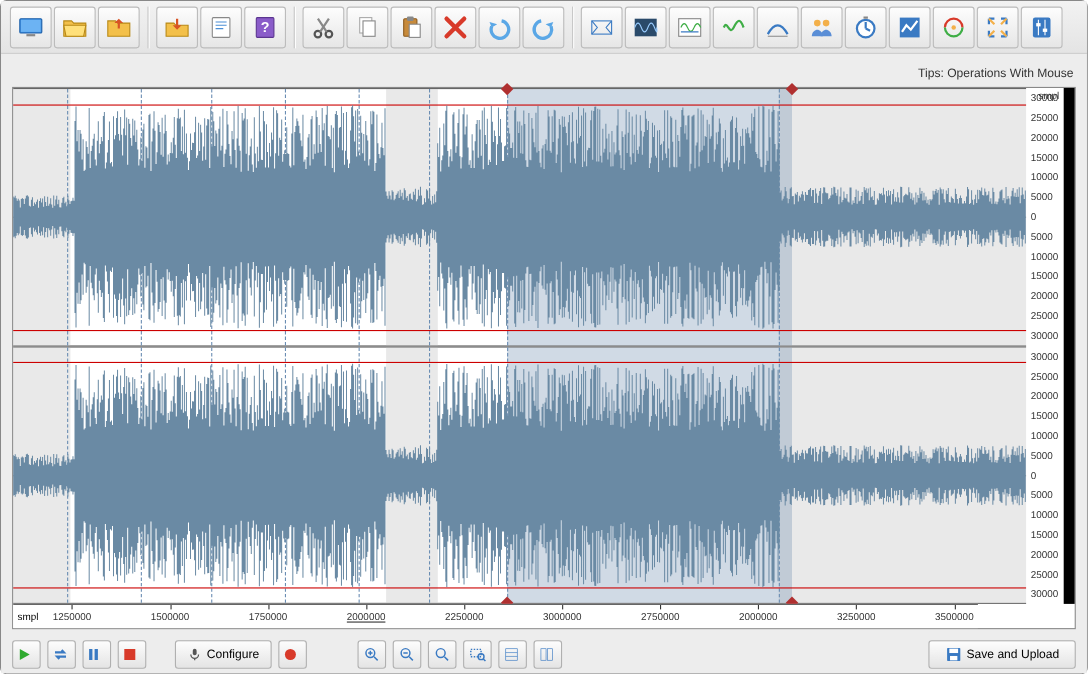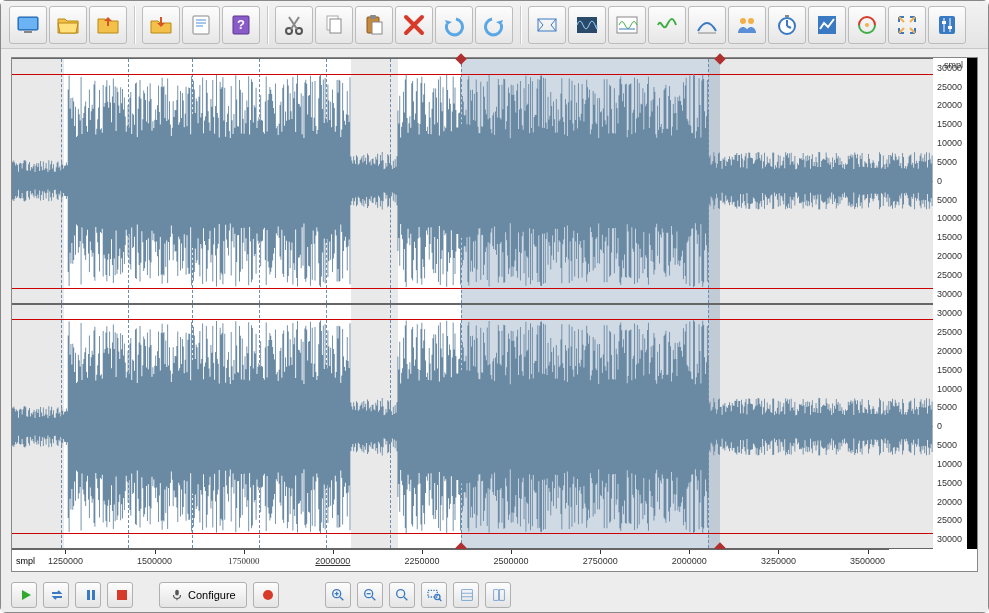--- a/index.html
+++ b/index.html
@@ -54,21 +54,21 @@
 .channel svg.wave { position: absolute; left: 0; top: 0; width: 100%; height: 100%; }
 
 .time-axis { position: absolute; left: 0; right: 44px; bottom: 0; height: 22px; background: #fff; border-top: 1px solid #666; }
 .time-axis .tick { position: absolute; top: 2px; font-size: 9px; color: #333; transform: translateX(-50%); }
 .time-axis .tickline { position: absolute; top: 0; width: 1px; height: 4px; background: #333; }
 .time-axis .smpl { position: absolute; left: 4px; top: 6px; font-size: 9px; }
 
 .sel-handle { position: absolute; width: 8px; height: 8px; background: #b03030; transform: rotate(45deg); }
 
 .bottom-controls { height: 40px; display: flex; align-items: center; gap: 6px; padding: 6px 0 0; }
-.sbtn { height: 26px; min-width: 26px; border: 1px solid #b0b0b0; border-radius: 3px; background: linear-gradient(#fdfdfd, #e4e4e4); display: inline-flex; align-items: center; justify-content: flex-end; cursor: pointer; padding: 0 4px; gap: 4px; font-size: 11px; }
+.sbtn { height: 26px; min-width: 26px; border: 1px solid #b0b0b0; border-radius: 3px; background: linear-gradient(#fdfdfd, #e4e4e4); display: inline-flex; align-items: center; justify-content: space-between; cursor: pointer; padding: 0 4px; gap: 4px; font-size: 11px; }
 .bottom-controls .gap { width: 14px; }
 .bottom-controls .flex { flex: 1; }
 
 .statusbar { height: 24px; border-top: 1px solid #c8c8c8; background: linear-gradient(#f2f2f2, #e4e4e4); display: flex; align-items: center; font-size: 11px; color: #333; padding: 0 8px; gap: 0; }
 .statusbar .cell { border-left: 1px solid #c8c8c8; padding: 0 14px; height: 18px; display: flex; align-items: center; }
 .statusbar .cell:first-child { border-left: none; }
 .statusbar .grow { flex: 1; text-align: right; justify-content: flex-end; }
 </style>
 </head>
 <body>
@@ -227,20 +227,21 @@
           <line x1="15" y1="5" x2="15" y2="19" stroke="#fff"></line>
           <rect x="7" y="8" width="4" height="3" fill="#fff"></rect>
           <rect x="13" y="13" width="4" height="3" fill="#fff"></rect>
         </svg>
       </div>
   </div>
 
   <div class="body-area">
 
     <div class="main">
+      <div class="tips">Tips: Operations With Mouse</div>
 
       <div class="wave-wrap">
         <div class="wave-inner" id="wave-inner">
           <div class="channel top" id="ch-top">
               <div class="quiet" style="left: 0%; width: 5.69106%;"></div>
               <div class="quiet" style="left: 36.7886%; width: 5.0813%;"></div>
               <div class="quiet" style="left: 75.6098%; width: 24.3902%;"></div>
               <div class="sel" style="left: 48.7805%; width: 28.0488%;"></div>
               <div class="mark" style="left: 5.28455%;"></div>
               <div class="mark" style="left: 12.6016%;"></div>
@@ -281,27 +282,27 @@
               <div class="sel-handle" style="bottom: -4px; left: calc(48.7805% - 4px);"></div>
               <div class="sel-handle" style="bottom: -4px; left: calc(76.8293% - 4px);"></div>
             </div>
           <div class="time-axis" id="time-axis">
             <span class="smpl">smpl</span>
           <div class="tickline" style="left: 6.09756%;"></div>
               <div class="tick" style="left: 6.09756%; top: 6px;">1250000</div>
               <div class="tickline" style="left: 16.2602%;"></div>
               <div class="tick" style="left: 16.2602%; top: 6px;">1500000</div>
               <div class="tickline" style="left: 26.4228%;"></div>
-              <div class="tick" style="left: 26.4228%; top: 6px; font-family: Liberation Serif, serif;">1750000</div>
+              <div class="tick" style="left: 26.4228%; top: 6px;">1750000</div>
               <div class="tickline" style="left: 36.5854%;"></div>
               <div class="tick" style="left: 36.5854%; top: 6px; text-decoration: underline;">2000000</div>
               <div class="tickline" style="left: 46.748%;"></div>
               <div class="tick" style="left: 46.748%; top: 6px;">2250000</div>
               <div class="tickline" style="left: 56.9106%;"></div>
-              <div class="tick" style="left: 56.9106%; top: 6px;">2500000</div>
+              <div class="tick" style="left: 56.9106%; top: 6px;">3000000</div>
               <div class="tickline" style="left: 67.0732%;"></div>
               <div class="tick" style="left: 67.0732%; top: 6px;">2750000</div>
               <div class="tickline" style="left: 77.2358%;"></div>
               <div class="tick" style="left: 77.2358%; top: 6px;">2000000</div>
               <div class="tickline" style="left: 87.3984%;"></div>
               <div class="tick" style="left: 87.3984%; top: 6px;">3250000</div>
               <div class="tickline" style="left: 97.561%;"></div>
               <div class="tick" style="left: 97.561%; top: 6px;">3500000</div>
             </div>
         </div>
@@ -410,18 +411,26 @@
               <line x1="3" y1="15" x2="21" y2="15" stroke="#3a7ac3"></line>
             </svg>
           </div>
         <div class="sbtn">
             <svg width="14" height="14" viewBox="0 0 24 24">
               <rect x="3" y="3" width="8" height="18" fill="none" stroke="#3a7ac3"></rect>
               <rect x="13" y="3" width="8" height="18" fill="none" stroke="#3a7ac3"></rect>
             </svg>
           </div>
         <div class="flex"></div>
+        <div class="sbtn" style="padding:0 14px">
+          <svg width="16" height="16" viewBox="0 0 24 24">
+              <rect x="3" y="3" width="18" height="18" rx="1" fill="#3a7ac3"></rect>
+              <rect x="6" y="4" width="12" height="6" fill="#fff"></rect>
+              <rect x="7" y="14" width="10" height="6" fill="#fff"></rect>
+            </svg>
+          <span>Save and Upload</span>
+        </div>
       </div>
     </div>
   </div>
 
 
 </div>
 
 </body></html>

